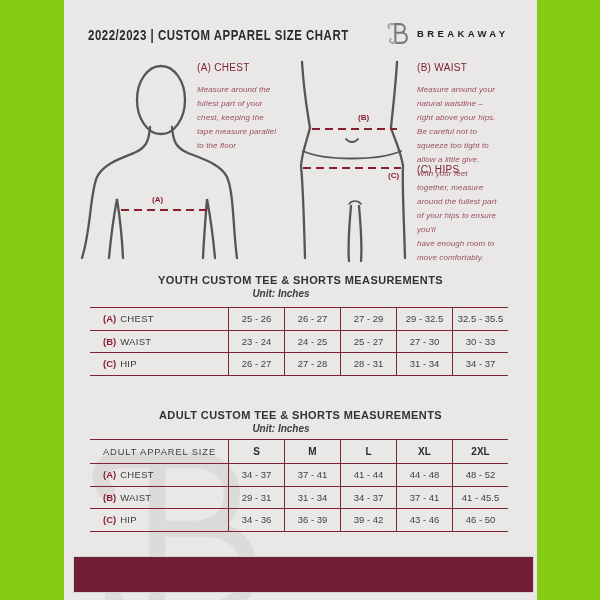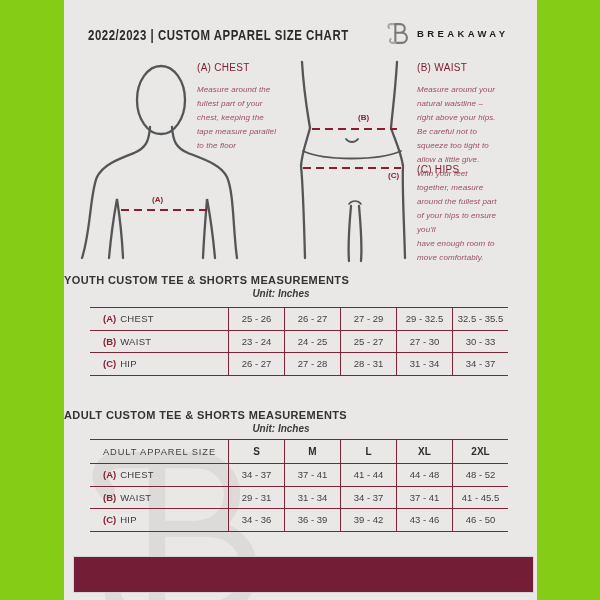--- a/index.html
+++ b/index.html
@@ -14,21 +14,21 @@
   .brand-name{font-size:9.5px;font-weight:bold;letter-spacing:3.4px;color:#1e1e1e;}
 
   
   .fig-svg{position:absolute;left:0;top:0;}
   .fig-label{position:absolute;font-size:8px;font-weight:bold;color:#8a1e30;}
   .guide-h{position:absolute;font-size:10px;font-weight:normal;color:#7d2033;letter-spacing:.3px;}
   .guide-t{position:absolute;font-size:8px;line-height:14px;font-style:italic;color:#9a4d60;
            white-space:pre-line;letter-spacing:.1px;}
 
   
-  .sec-title{position:absolute;left:0;width:473px;text-align:left;font-size:11px;font-weight:bold;
+  .sec-title{position:absolute;left:0;width:473px;text-align:center;font-size:11px;font-weight:bold;
              color:#333;letter-spacing:.4px;}
   .sec-unit{position:absolute;left:0;width:434px;text-align:center;font-size:10px;font-weight:bold;
             font-style:italic;color:#3b3b3b;}
 
   
   .size-table{position:absolute;left:26px;width:418px;border-top:1.5px solid #7e2438;z-index:2;}
   .tr{display:grid;grid-template-columns:138px 1fr 1fr 1fr 1fr 1fr;border-bottom:1.5px solid #7e2438;}
   .td{display:flex;align-items:center;justify-content:center;height:21.5px;
       font-size:9.5px;color:#3e3f41;border-left:1.5px solid #7e2438;background:transparent;}
   .td.first{border-left:none;justify-content:flex-start;padding-left:13px;}

